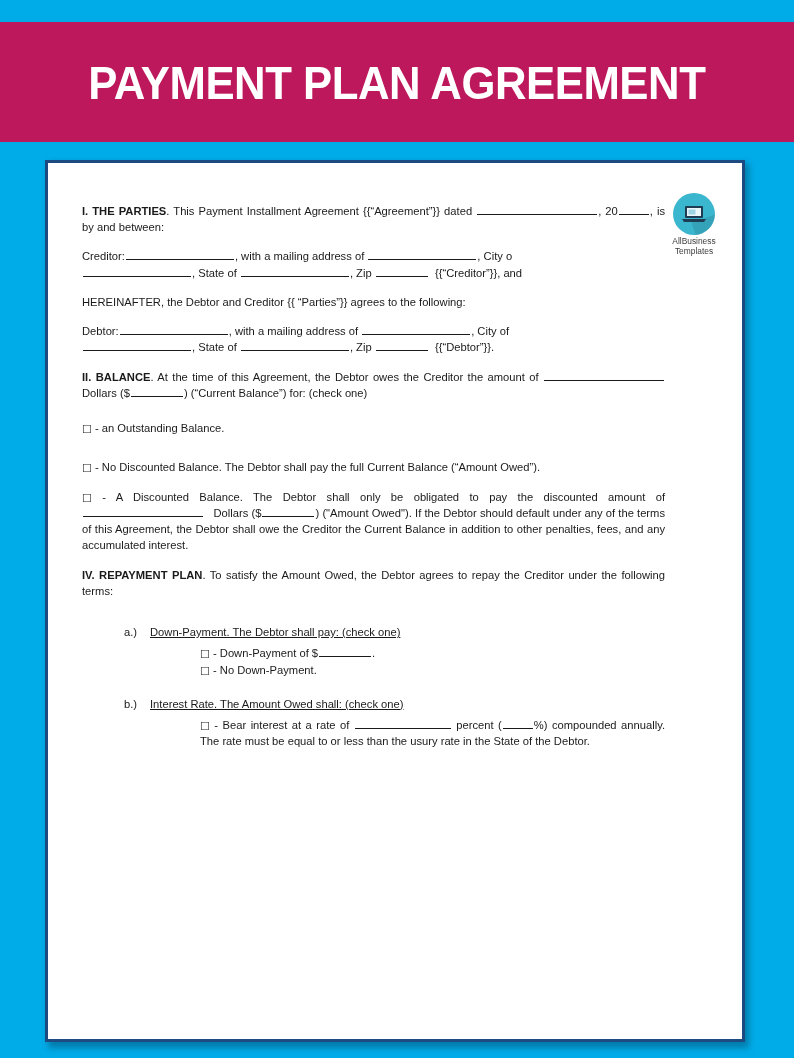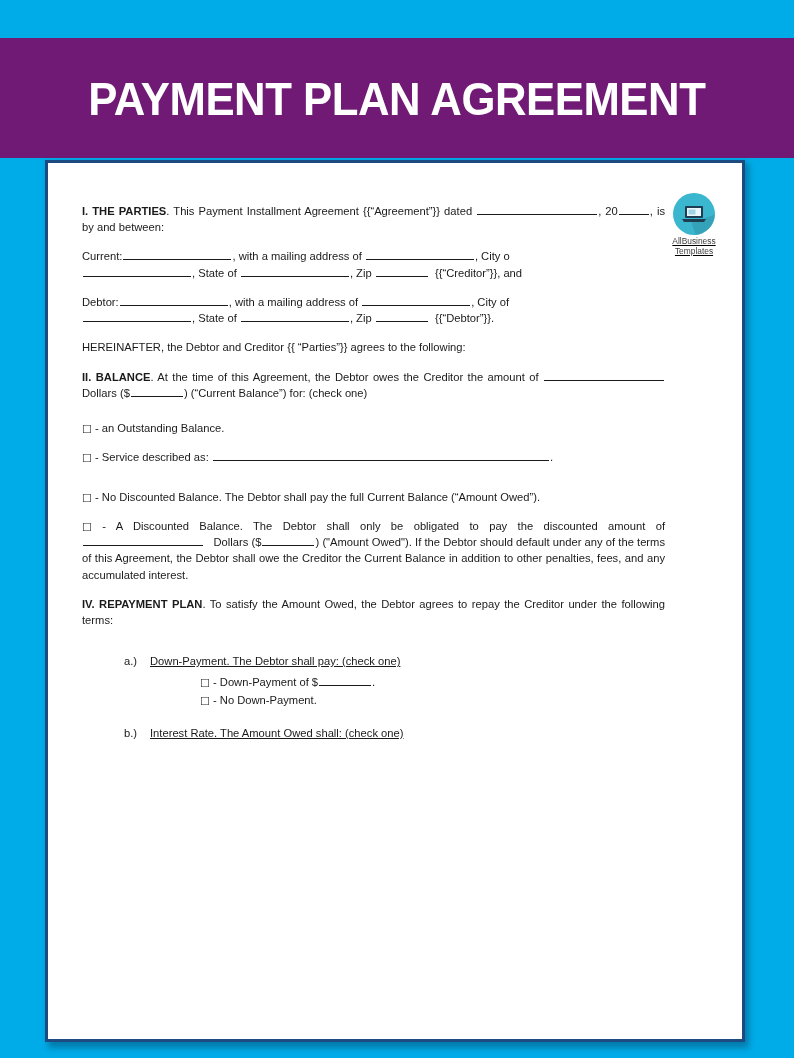--- a/index.html
+++ b/index.html
@@ -12,24 +12,24 @@
     background: #00ace8;
     font-family: "Liberation Sans", sans-serif;
     overflow: hidden;
     position: relative;
   }
 
   
   .title-band {
     position: absolute;
     left: 0;
-    top: 38px;
+    top: 22px;
     width: 794px;
     height: 120px;
-    background: #701a75;
+    background: #be185d;
     display: flex;
     align-items: center;
     justify-content: center;
   }
   .title-text {
     color: #ffffff;
     font-family: "Liberation Sans", sans-serif;
     font-size: 47px;
     font-weight: bold;
     letter-spacing: -0.5px;
@@ -132,21 +132,20 @@
   .gap-md { height: 16px; }
 
   
   .watermark {
     position: absolute;
     left: 608px;
     top: 30px;
     width: 76px;
     text-align: center;
     pointer-events: none;
-    text-decoration: underline;
   }
   .wm-circle {
     width: 42px;
     height: 42px;
     border-radius: 50%;
     background: #3ab6cf;
     margin: 0 auto;
     position: relative;
     overflow: hidden;
   }
@@ -195,34 +194,33 @@
     <div class="wm-text">
       <div>AllBusiness</div>
       <div>Templates</div>
     </div>
   </div>
 
   <div class="page-inner">
 
     <p class="para just"><b>I. THE PARTIES</b><span>. This Payment Installment Agreement {{“Agreement”}} dated </span><span class="blank w-xl"></span><span>, 20</span><span class="blank w-xs"></span><span>, is by and between:</span></p>
 
-    <p class="para just"><span>Current:</span><span class="blank w-l"></span><span>, with a mailing address of </span><span class="blank w-l"></span><span>, City o</span><br><span class="blank w-l"></span><span>, State of </span><span class="blank w-l"></span><span>, Zip </span><span class="blank w-s"></span>&nbsp;&nbsp;<span>{{“Creditor”}}, and</span></p>
+    <p class="para just"><span>Creditor:</span><span class="blank w-l"></span><span>, with a mailing address of </span><span class="blank w-l"></span><span>, City o</span><br><span class="blank w-l"></span><span>, State of </span><span class="blank w-l"></span><span>, Zip </span><span class="blank w-s"></span>&nbsp;&nbsp;<span>{{“Creditor”}}, and</span></p>
+
+    <p class="para nojust">HEREINAFTER, the Debtor and Creditor {{ “Parties”}} agrees to the following:</p>
 
     <p class="para just"><span>Debtor:</span><span class="blank w-l"></span><span>, with a mailing address of </span><span class="blank w-l"></span><span>, City of</span><br><span class="blank w-l"></span><span>, State of </span><span class="blank w-l"></span><span>, Zip </span><span class="blank w-s"></span>&nbsp;&nbsp;<span>{{“Debtor”}}.</span></p>
 
-    <p class="para nojust">HEREINAFTER, the Debtor and Creditor {{ “Parties”}} agrees to the following:</p>
-
     <p class="para just tight"><b>II. BALANCE</b><span>. At the time of this Agreement, the Debtor owes the Creditor the amount of </span><span class="blank w-xl"></span><span> Dollars ($</span><span class="blank w-s"></span><span>) (“Current Balance”) for: (check one)</span></p>
 
     <div class="gap-sm"></div>
 
     <p class="checkrow"><span class="cb">☐</span> <span>- an Outstanding Balance.</span></p>
 
 
-    <p class="checkrow"><span class="cb">☐</span> <span>- Service described as: </span><span class="blank w-fill-b"></span><span>.</span></p>
 
 
 
     <div class="gap-sm"></div>
 
     <p class="checkrow"><span class="cb">☐</span> <span>- No Discounted Balance. The Debtor shall pay the full Current Balance (“Amount Owed”).</span></p>
 
     <p class="para just"><span class="cb">☐</span> <span>- A Discounted Balance. The Debtor shall only be obligated to pay the discounted amount of </span><span class="blank w-xl"></span>&nbsp;&nbsp;<span> Dollars ($</span><span class="blank w-s"></span><span>) ("Amount Owed"). If the Debtor should default under any of the terms of this Agreement, the Debtor shall owe the Creditor the Current Balance in addition to other penalties, fees, and any accumulated interest.</span></p>
 
     <p class="para just tight"><b>IV. REPAYMENT PLAN</b><span>. To satisfy the Amount Owed, the Debtor agrees to repay the Creditor under the following terms:</span></p>
@@ -232,17 +230,18 @@
     <p class="list-item"><span class="list-label">a.)</span><span>Down-Payment. The Debtor shall pay: (check one)</span></p>
 
     <p class="sub-check"><span class="cb">☐</span> <span>- Down-Payment of $</span><span class="blank w-s"></span><span>.</span></p>
 
     <p class="sub-check"><span class="cb">☐</span> <span>- No Down-Payment.</span></p>
 
     <div class="gap-md"></div>
 
     <p class="list-item"><span class="list-label">b.)</span><span>Interest Rate. The Amount Owed shall: (check one)</span></p>
 
+    <p class="sub-check-block"><span class="cb">☐</span> <span>- Bear interest at a rate of </span><span class="blank w-m"></span><span> percent (</span><span class="blank w-xs"></span><span>%) compounded annually. The rate must be equal to or less than the usury rate in the State of the Debtor.</span></p>
 
 
   </div>
 
 </div>
 
 </body></html>

